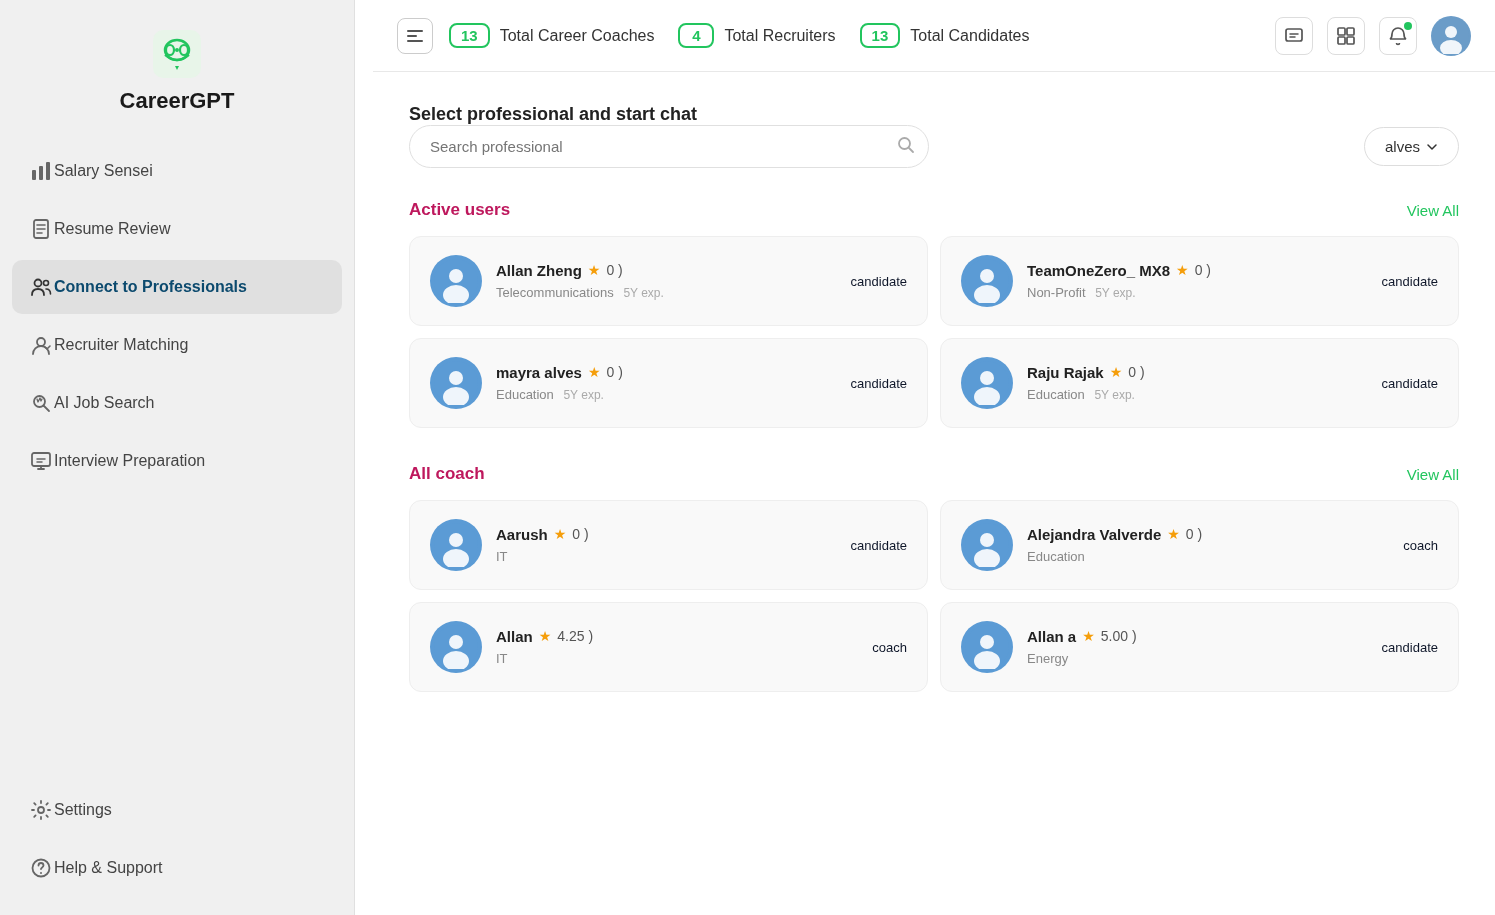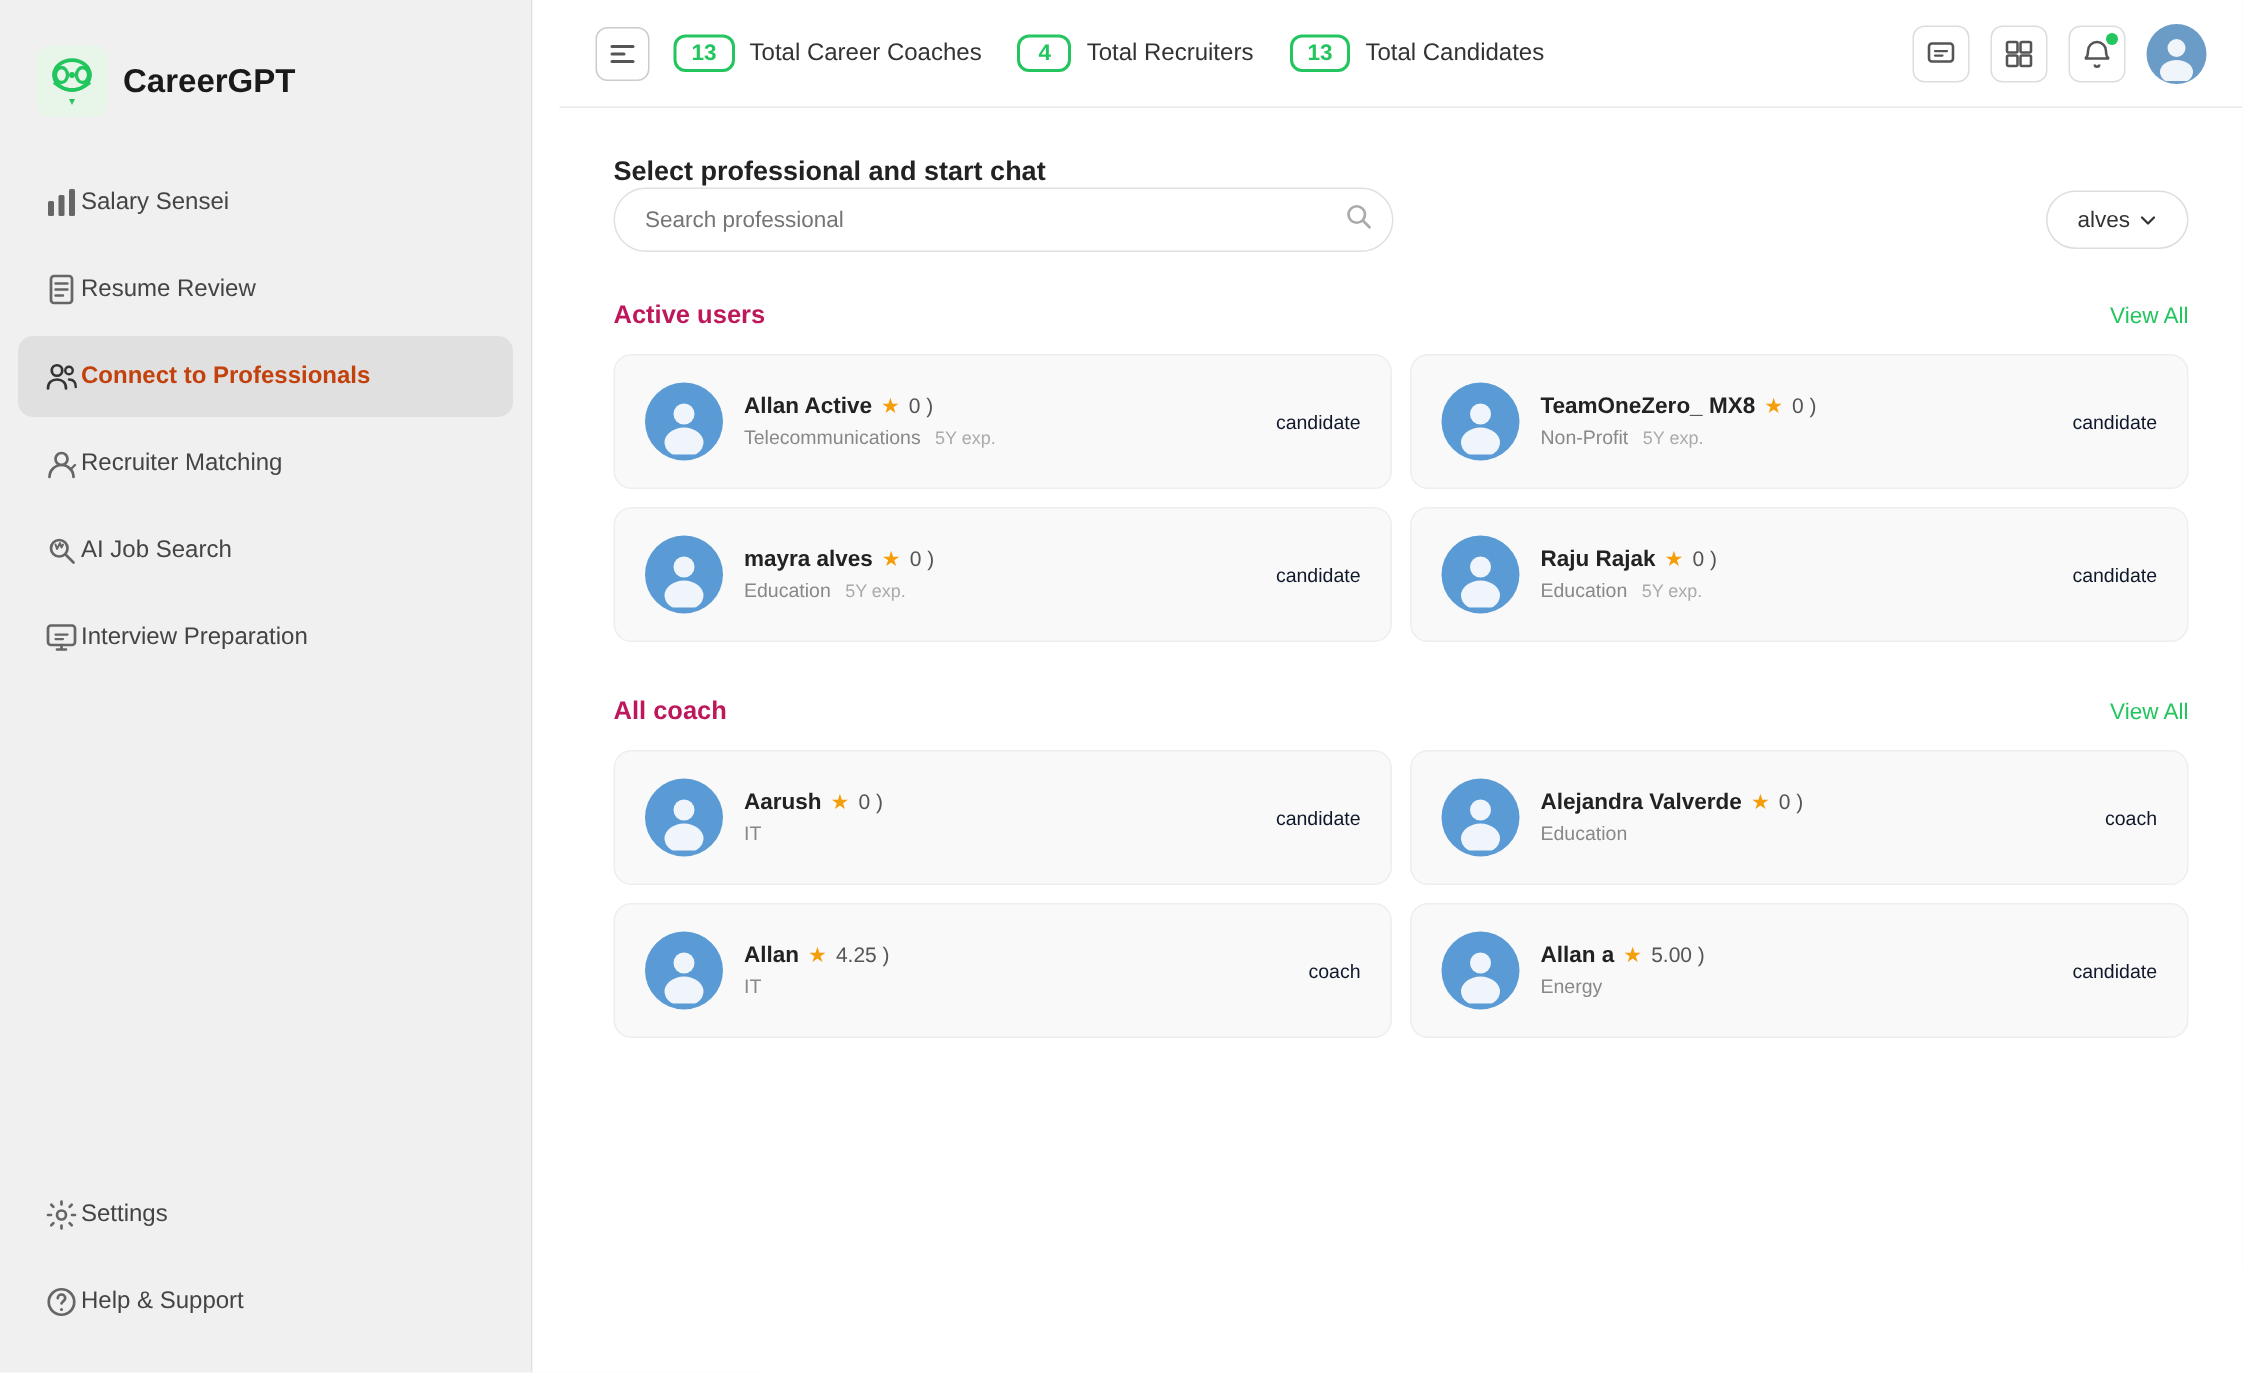--- a/index.html
+++ b/index.html
@@ -13,20 +13,21 @@
       flex-direction: column;
       padding: 20px 0;
       border-right: 1px solid #e0e0e0;
       flex-shrink: 0;
     }
     .sidebar-logo {
       display: flex;
       align-items: center;
       gap: 10px;
       padding: 10px 24px 30px;
+      flex-direction: column;
     }
     .logo-icon {
       width: 48px;
       height: 48px;
     }
     .logo-text {
       font-size: 22px;
       font-weight: 700;
       color: #1a1a1a;
     }
@@ -44,21 +45,21 @@
       padding: 14px 16px;
       border-radius: 10px;
       cursor: pointer;
       color: #444;
       font-size: 16px;
       font-weight: 500;
       transition: background 0.15s;
     }
     .nav-item.active {
       background: #e0e0e0;
-      color: #c2410c;
+      color: #0c4a6e;
       font-weight: 600;
     }
     .nav-icon {
       width: 26px;
       height: 26px;
       display: flex;
       align-items: center;
       justify-content: center;
       color: #555;
     }
@@ -496,21 +497,21 @@
       <div class="user-card">
         <div class="user-avatar">
           <svg width="44" height="44" viewBox="0 0 44 44" fill="none">
               <circle cx="22" cy="22" r="22" fill="#5b9bd5"></circle>
               <circle cx="22" cy="17" r="7" fill="#fff" opacity="0.9"></circle>
               <ellipse cx="22" cy="36" rx="13" ry="10" fill="#fff" opacity="0.9"></ellipse>
             </svg>
         </div>
         <div class="user-info">
           <div class="user-name-row">
-            <span class="user-name">Allan Active</span>
+            <span class="user-name">Allan Zheng</span>
             <span class="star-rating">★</span>
             <span class="rating-num">0 )</span>
           </div>
           <span class="user-sub">Telecommunications <span class="exp-tag">5Y exp.</span></span>
         </div>
         <span class="user-type">candidate</span>
       </div>
       <div class="user-card">
         <div class="user-avatar">
           <svg width="44" height="44" viewBox="0 0 44 44" fill="none">

